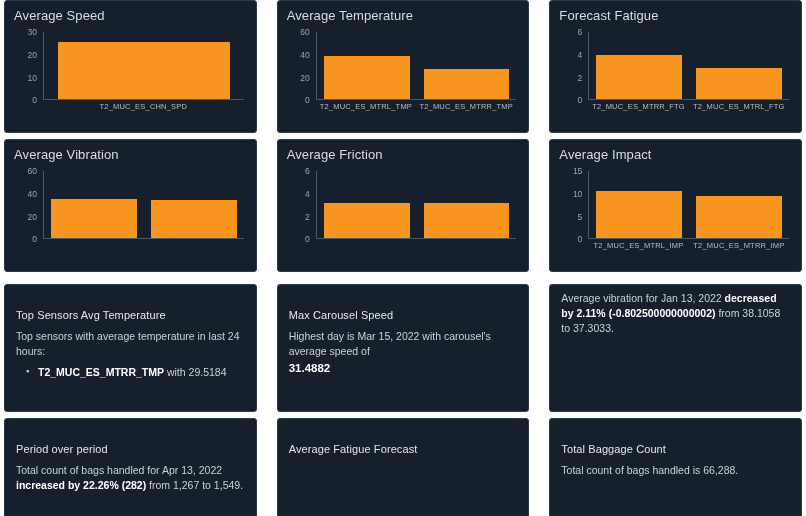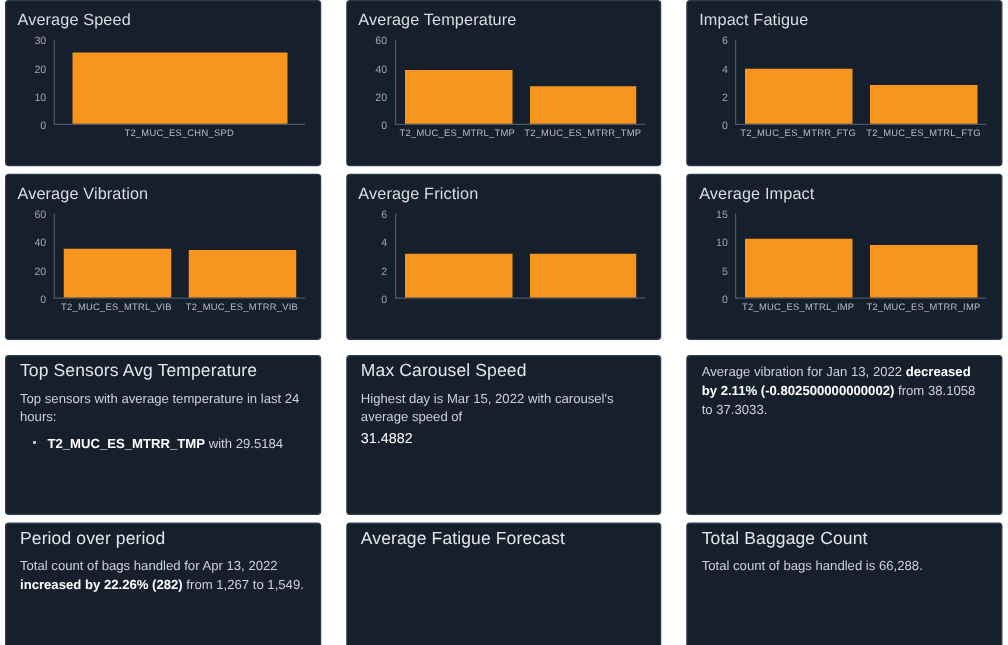--- a/index.html
+++ b/index.html
@@ -90,22 +90,22 @@
     text-align:center;
     color:#b5bec8;
     font-size:7.5px;
     letter-spacing:.2px;
     white-space:nowrap;
     overflow:hidden;
   }
   
   .text-panel{height:128px;flex:1;}
   .text-panel .panel-title{
-    font-size:14px;
-    padding:3px 11px 2px 11px;
+    font-size:11px;
+    padding:24px 11px 2px 11px;
     color:#e3e7ec;
   }
   .text-body{
     color:#c9d1d9;
     font-size:10.5px;
     line-height:1.45;
     padding:6px 11px 0 11px;
   }
   .text-body b{color:#ffffff;font-weight:bold;}
   ul.sensor-list{
@@ -123,21 +123,21 @@
     content:"▪";
     position:absolute;
     left:-12px;
     color:#c9d1d9;
     font-size:9px;
   }
   ul.sensor-list li b{color:#ffffff;font-weight:bold;}
   .big-stat{
     display:block;
     color:#ffffff;
-    font-weight:normal;
+    font-weight:bold;
     font-size:11.5px;
     margin-top:1px;
   }
   .spacer-white{height:6px;background:#ffffff;}
 </style>
 </head>
 <body>
 
 <div class="dash">
 
@@ -185,21 +185,21 @@
           </div>
         </div>
         <div class="xlabels">
           <div class="xlab">T2_MUC_ES_MTRL_TMP</div>
           <div class="xlab">T2_MUC_ES_MTRR_TMP</div>
         </div>
       </div>
     </div>
 
     <div class="panel chart-panel">
-      <div class="panel-title">Impact Fatigue</div>
+      <div class="panel-title">Forecast Fatigue</div>
       <div class="chart-area">
         <div class="yaxis">
           <div class="ytick" style="top:6px">6</div>
           <div class="ytick" style="top:29px">4</div>
           <div class="ytick" style="top:52px">2</div>
           <div class="ytick" style="top:74px">0</div>
         </div>
         <div class="plot">
           <div class="bars">
             <div class="barwrap">
@@ -232,24 +232,20 @@
         </div>
         <div class="plot">
           <div class="bars">
             <div class="barwrap">
               <div class="bar" style="height:58%"></div>
             </div>
             <div class="barwrap">
               <div class="bar" style="height:56%"></div>
             </div>
           </div>
-        </div>
-        <div class="xlabels">
-          <div class="xlab">T2_MUC_ES_MTRL_VIB</div>
-          <div class="xlab">T2_MUC_ES_MTRR_VIB</div>
         </div>
       </div>
     </div>
 
     <div class="panel chart-panel">
       <div class="panel-title">Average Friction</div>
       <div class="chart-area">
         <div class="yaxis">
           <div class="ytick" style="top:6px">6</div>
           <div class="ytick" style="top:29px">4</div>

